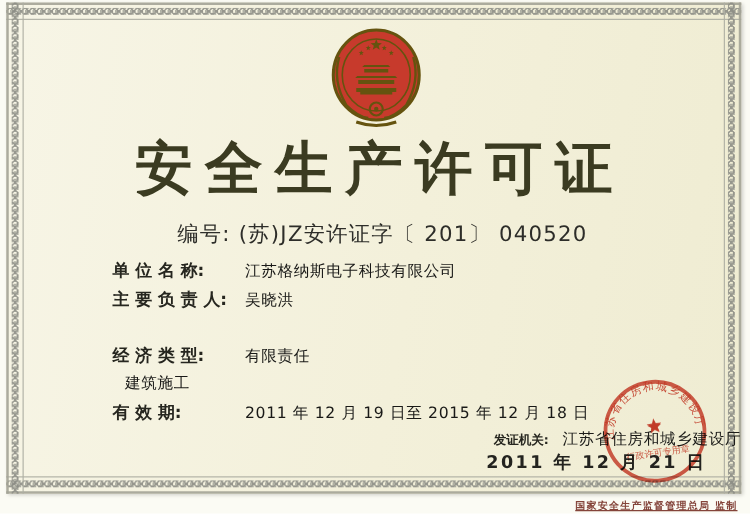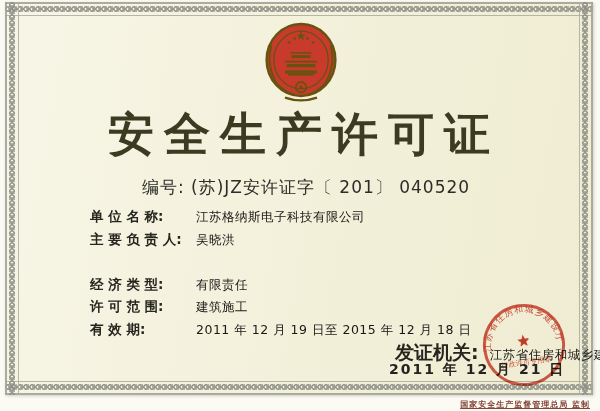--- a/index.html
+++ b/index.html
@@ -34,21 +34,21 @@
   .serial{position:absolute;top:174px;left:0;right:0;text-align:center;
           font-size:17px;color:#2d2d29;letter-spacing:1px;padding-left:14px;}
 
   .fields{position:absolute;left:85px;top:206px;right:40px;}
   .row{display:flex;align-items:baseline;height:22.6px;}
   .flabel{display:inline-block;width:96px;font-size:13.5px;font-weight:bold;color:#26261f;
           white-space:nowrap;flex:0 0 auto;}
   .fvalue{font-size:12.5px;color:#191917;margin-left:10px;white-space:nowrap;letter-spacing:.5px;}
 
   .issuer{position:absolute;left:390px;top:338px;white-space:nowrap;}
-  .issuer .ilabel{font-size:19px;font-weight:bold;color:#26261f;}
+  .issuer .ilabel{font-size:10px;font-weight:bold;color:#26261f;}
   .issuer .ivalue{font-size:12.5px;color:#1b1b18;margin-left:6px;letter-spacing:.5px;}
   .idate{position:absolute;left:384px;top:359px;font-size:14px;font-weight:600;
          color:#23231f;letter-spacing:2px;white-space:nowrap;}
 
   .stamp{position:absolute;left:476px;top:300px;width:86px;height:86px;
          transform:rotate(-8deg);mix-blend-mode:multiply;}
   .stamp svg{width:100%;height:100%;}
 
   .footer-note{position:absolute;right:10px;bottom:1px;font-size:8px;font-weight:bold;
                color:#84443a;letter-spacing:1px;text-decoration:underline;}
@@ -104,21 +104,20 @@
         <span class="flabel">主 要 负 责 人:</span>
         <span class="fvalue">吴晓洪</span>
       </div>
       <div class="row">
       </div>
       <div class="row">
         <span class="flabel">经 济 类 型:</span>
         <span class="fvalue">有限责任</span>
       </div>
       <div class="row">
-        <span class="flabel">许 可 范 围:</span>
         <span class="fvalue">建筑施工</span>
       </div>
       <div class="row">
         <span class="flabel">有 效 期:</span>
         <span class="fvalue">2011 年 12 月 19 日至 2015 年 12 月 18 日</span>
       </div>
     </div>
 
     <div class="issuer">
       <span class="ilabel">发证机关:</span>

